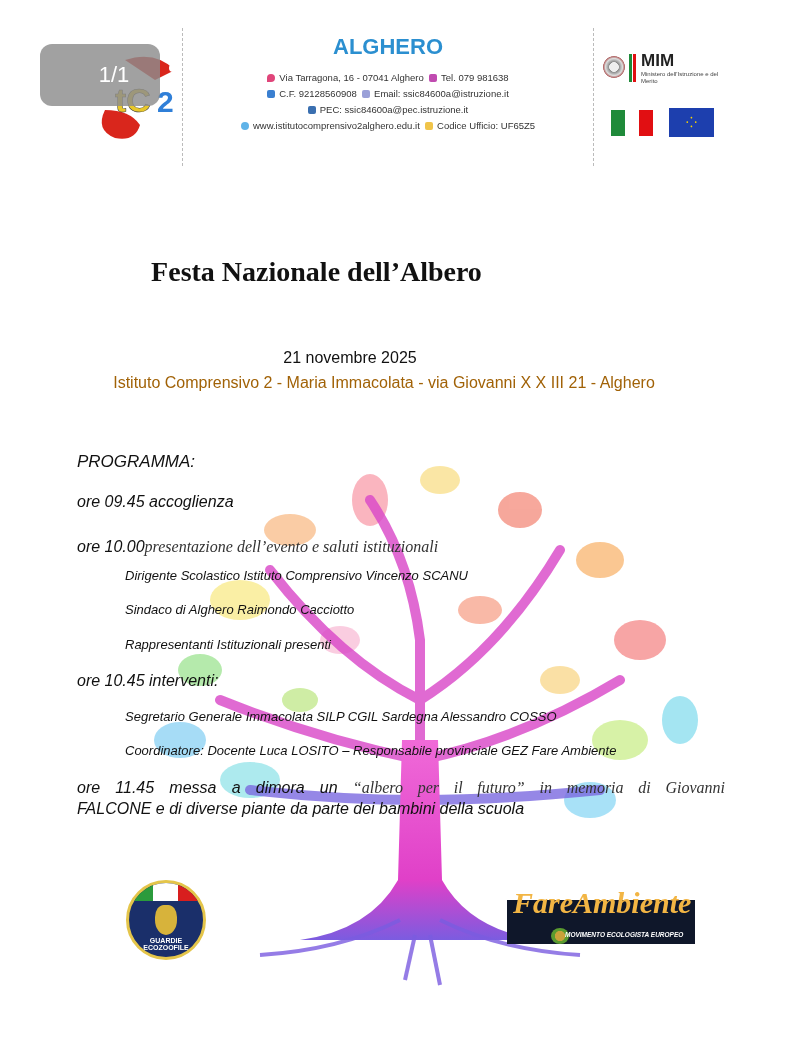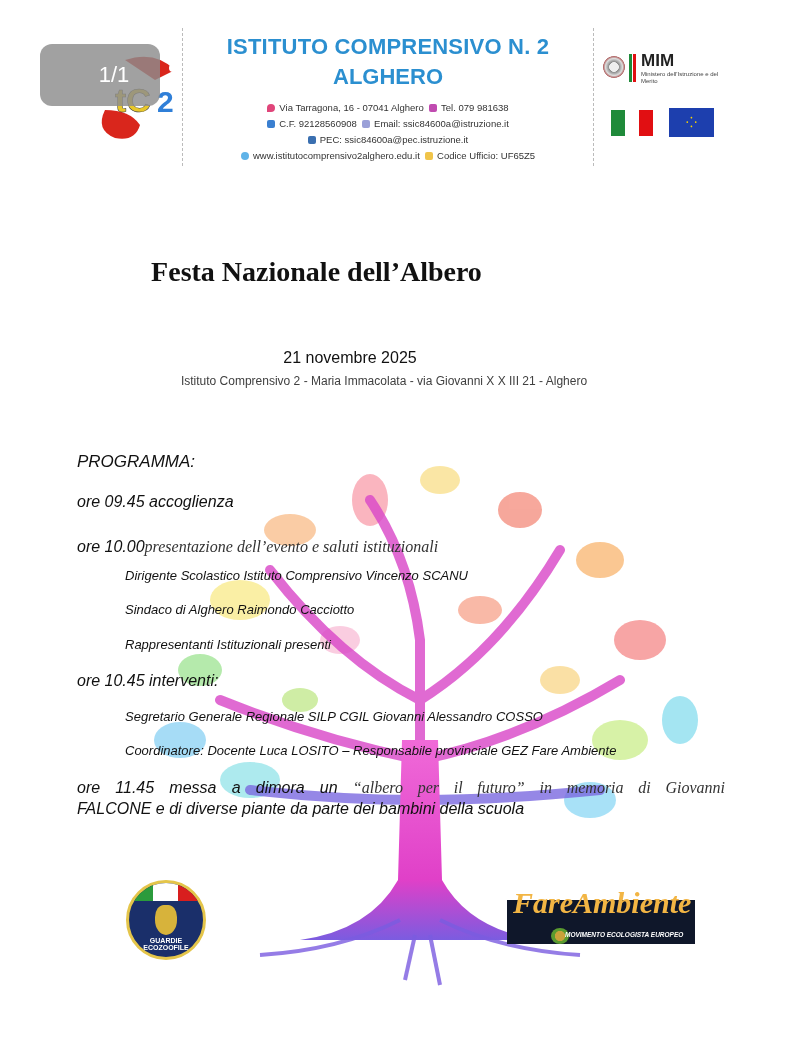--- a/index.html
+++ b/index.html
@@ -25,21 +25,21 @@
   .flag-it { position:absolute; left:12px; top:62px; width:42px; height:26px; background:linear-gradient(90deg,#1f8a3a 0 33%, #fff 33% 66%, #e10f12 66%); }
   .flag-eu { position:absolute; left:70px; top:60px; width:45px; height:29px; background:#1d3fae; }
   .flag-eu span { position:absolute; left:0; top:0; width:45px; height:29px; text-align:center; color:#f7d300; font-size:14px; line-height:29px; }
 
   
   .page-badge { position:absolute; left:40px; top:44px; width:92px; height:62px; background:rgba(140,140,140,0.82); border-radius:12px; color:#fff; font-size:22px; line-height:62px; text-align:center; z-index:10;padding-left:28px; }
 
   
   .doc-title { position:absolute; left:0; top:256px; width:633px; text-align:center; font-family:"Liberation Serif", serif; font-weight:bold; font-size:28px; color:#111; }
   .date { position:absolute; left:0; top:349px; width:700px; text-align:center; font-size:16px; color:#111; }
-  .venue { position:absolute; left:0; top:374px; width:768px; text-align:center; font-size:12px; color:#404040; }
+  .venue { position:absolute; left:0; top:374px; width:768px; text-align:center; font-size:16px; color:#a16207; }
 
   
   .tree { position:absolute; left:140px; top:440px; width:560px; height:560px; z-index:0; }
 
   
   .prog { position:absolute; left:77px; top:0; width:650px; z-index:2; font-style:italic; color:#111; }
   .p { position:absolute; white-space:nowrap; }
   .p-head { top:452px; font-size:17px; }
   .p-main { font-size:16px; }
   .p-sub { font-size:13px; left:48px; }
@@ -66,21 +66,20 @@
   <div class="letterhead">
     <svg class="lh-logo" viewBox="0 0 110 95">
       <path d="M20 60 Q10 80 30 88 Q50 92 55 75 Q45 60 20 60Z" fill="#d9261c"></path>
       <path d="M40 10 Q70 0 90 20 L70 30 Z" fill="#d9261c"></path>
       <circle cx="88" cy="18" r="4" fill="#fff"></circle>
       <text x="30" y="62" font-size="34" font-family="Liberation Sans, sans-serif" font-weight="bold" fill="#e8c72a" stroke="#333" stroke-width="0.5">tC</text>
       <text x="72" y="62" font-size="30" font-family="Liberation Sans, sans-serif" font-weight="bold" fill="#2f7fd8">2</text>
     </svg>
     <div class="lh-div1"></div>
     <div class="lh-center">
-      <div class="lh-title1">ISTITUTO COMPRENSIVO N. 2</div>
       <div class="lh-title2">ALGHERO</div>
       <div class="lh-line">
         <span class="lh-ic" style="background:#e0457a;border-radius:50% 50% 50% 0;"></span><span>Via Tarragona, 16 - 07041 Alghero</span>
         &nbsp;<span class="lh-ic" style="background:#c04bb0;"></span><span>Tel. 079 981638</span>
       </div>
       <div class="lh-line">
         <span class="lh-ic" style="background:#3a7fd0;"></span><span>C.F. 92128560908</span>
         &nbsp;<span class="lh-ic" style="background:#9aa0d8;"></span><span>Email: ssic84600a@istruzione.it</span>
       </div>
       <div class="lh-line">
@@ -163,21 +162,21 @@
     <div class="p p-main" style="top:530px;margin-top:8px;">
       <span>ore 10.00</span><span class="serif">presentazione dell’evento e saluti istituzionali</span>
     </div>
     <div class="p p-sub" style="top:568px;">Dirigente Scolastico Istituto Comprensivo Vincenzo SCANU</div>
     <div class="p p-sub" style="top:602px;">Sindaco di Alghero Raimondo Cacciotto</div>
     <div class="p p-sub" style="top:637px;">Rappresentanti Istituzionali presenti</div>
 
     <div class="p p-main" style="top:672px;">
       <span>ore 10.45</span> <span>interventi:</span>
     </div>
-    <div class="p p-sub" style="top:709px;">Segretario Generale Regionale SILP CGIL Giovanni Alessandro COSSO</div>
+    <div class="p p-sub" style="top:709px;">Segretario Generale Immacolata SILP CGIL Sardegna Alessandro COSSO</div>
     <div class="p p-sub" style="top:743px;">Coordinatore: Docente Luca LOSITO – Responsabile provinciale GEZ Fare Ambiente</div>
 
     <div class="p p-main just" style="top:779px;">
       <span>ore 11.45</span> <span>messa a dimora un</span> <span class="serif">“albero per il futuro” in memoria di Giovanni</span>
     </div>
     <div class="p p-main" style="top:800px;">FALCONE e di diverse piante da parte dei bambini della scuola</div>
   </div>
 
   <div class="logo-gez">
     <div class="band"></div>

